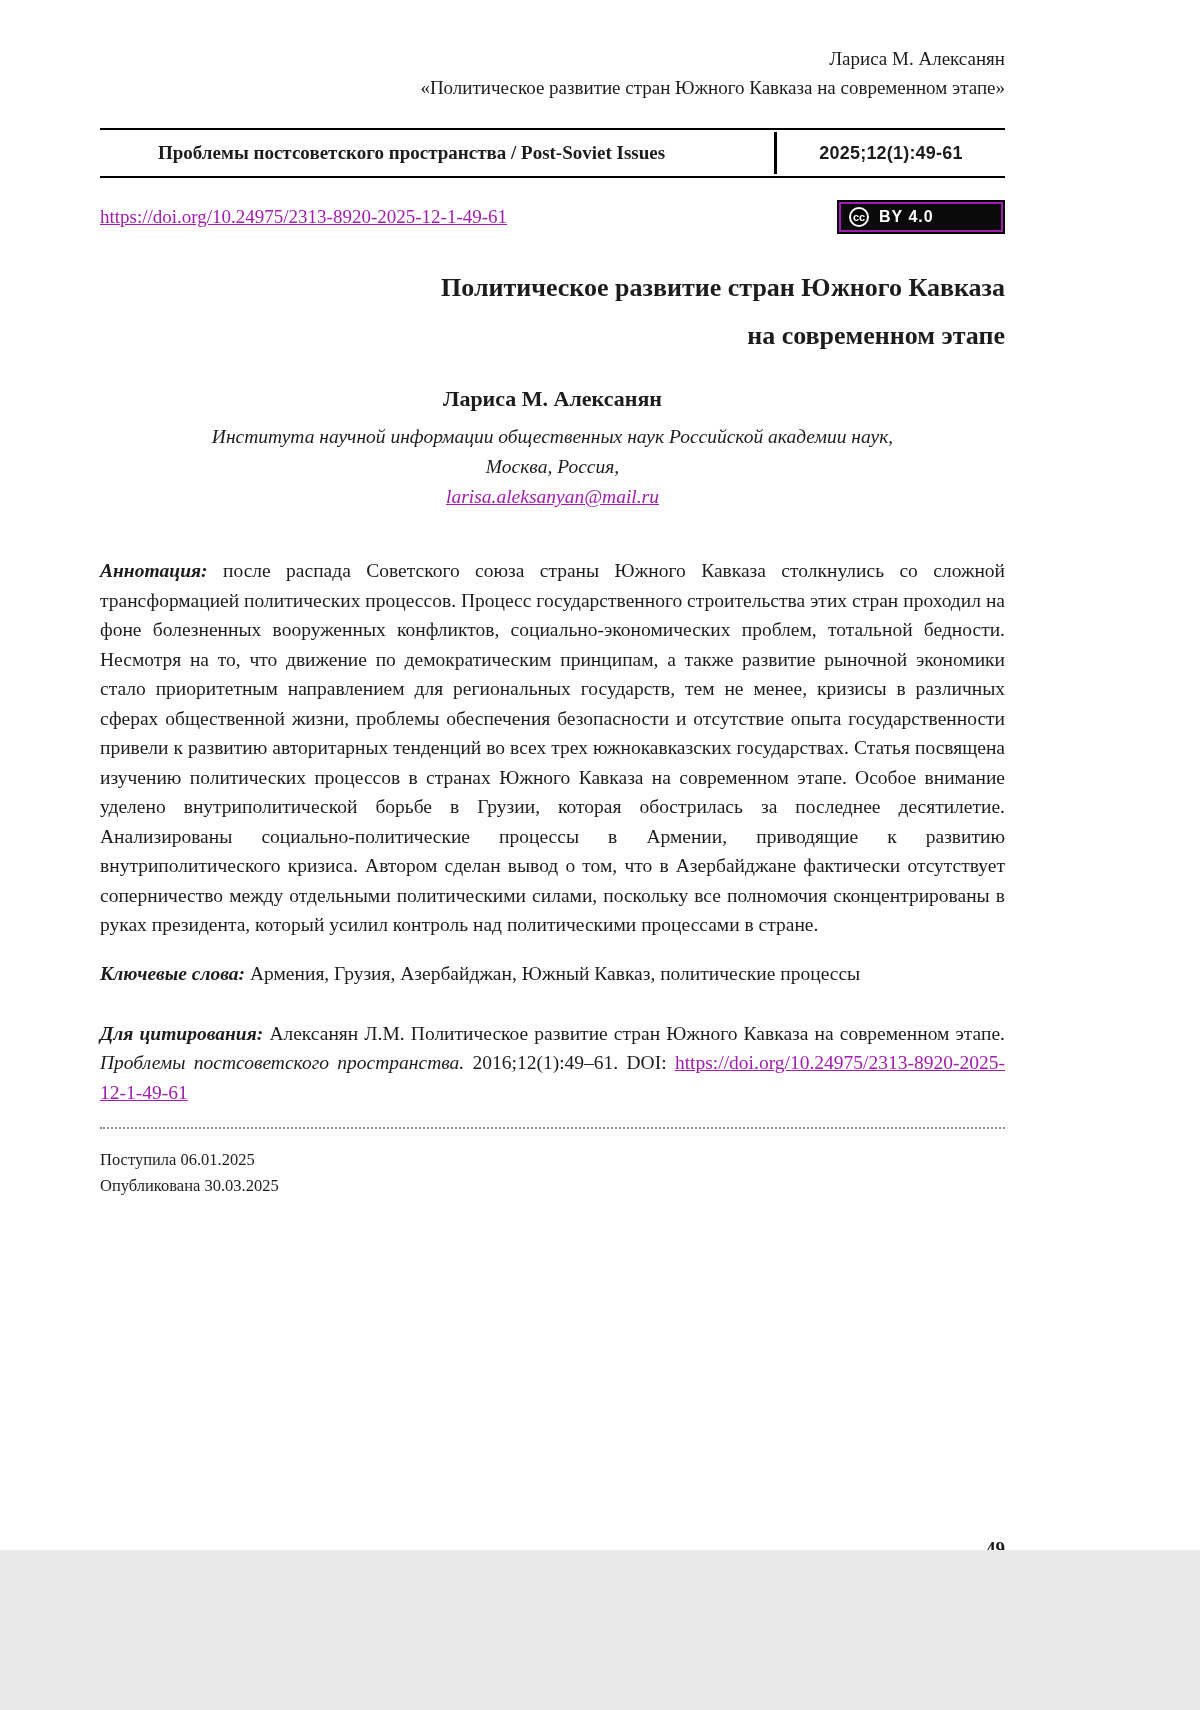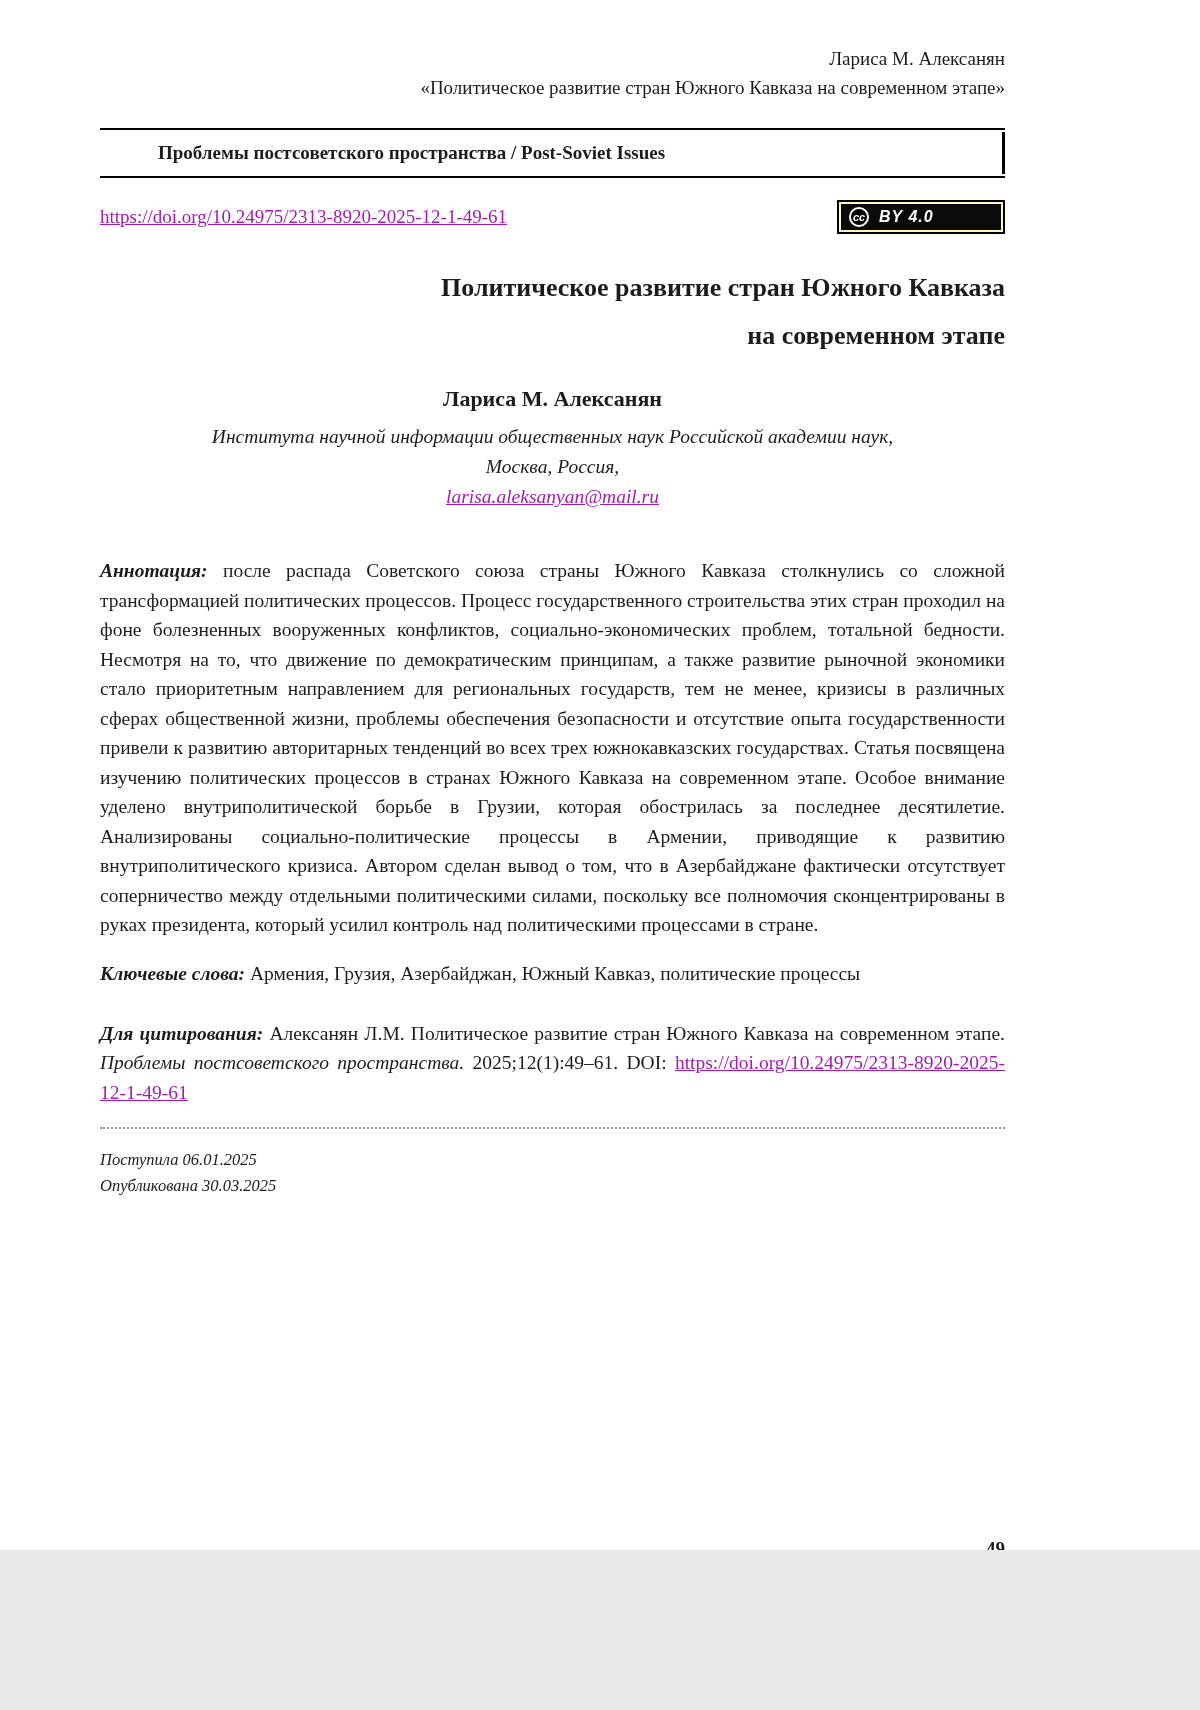--- a/index.html
+++ b/index.html
@@ -70,23 +70,22 @@
   a.link {
     color: #a21caf;
     text-decoration: underline;
     cursor: pointer;
   }
   .doi-link { font-size: 19px; }
 
   .cc-badge-outer {
     border: 2px solid #000;
     padding: 2px;
-    background: #fef9c3;
+    background: #a21caf;
     display: inline-block;
-    font-style: italic;
   }
   .cc-badge-inner {
     background: #0a0a0a;
     display: flex;
     align-items: center;
     gap: 10px;
     padding: 3px 14px 3px 8px;
     min-width: 160px;
   }
   .cc-circle {
@@ -147,21 +146,20 @@
   .ital { font-style: italic; }
 
   .dotted-sep {
     margin-top: 20px;
     border-bottom: 2px dotted #8a8a8a;
     height: 2px;
   }
 
   .dates {
     margin-top: 18px;
-    font-style: italic;
     font-size: 16.5px;
     line-height: 26px;
   }
 
   .page-number {
     position: absolute;
     top: 1538px;
     right: 195px;
     font-weight: bold;
     font-size: 19px;
@@ -175,20 +173,21 @@
 
     <div class="running-head">
       <div>Лариса М. Алексанян</div>
       <div>«Политическое развитие стран Южного Кавказа на современном этапе»</div>
     </div>
 
     <div class="rule rule-top"></div>
     <div class="journal-bar">
       <div class="journal-name">Проблемы постсоветского пространства / Post-Soviet Issues</div>
       <div class="vbar"></div>
+      <div class="issue">2025;12(1):49-61</div>
     </div>
     <div class="rule"></div>
 
     <div class="doi-row">
       <a class="link doi-link">https://doi.org/10.24975/2313-8920-2025-12-1-49-61</a>
       <div class="cc-badge-outer">
         <div class="cc-badge-inner">
           <span class="cc-circle">cc</span>
           <span class="cc-label">BY  4.0</span>
         </div>
@@ -207,21 +206,21 @@
       <div>Москва, Россия,</div>
       <div class="email-line">
         <a class="link">larisa.aleksanyan@mail.ru</a>
       </div>
     </div>
 
     <p class="para abstract"><span class="lbl-bi">Аннотация:</span><span> после распада Советского союза страны Южного Кавказа столкнулись со сложной трансформацией политических процессов. Процесс государственного строительства этих стран проходил на фоне болезненных вооруженных конфликтов, социально-экономических проблем, тотальной бедности. Несмотря на то, что движение по демократическим принципам, а также развитие рыночной экономики стало приоритетным направлением для региональных государств, тем не менее, кризисы в различных сферах общественной жизни, проблемы обеспечения безопасности и отсутствие опыта государственности привели к развитию авторитарных тенденций во всех трех южнокавказских государствах. Статья посвящена изучению политических процессов в странах Южного Кавказа на современном этапе. Особое внимание уделено внутриполитической борьбе в Грузии, которая обострилась за последнее десятилетие. Анализированы социально-политические процессы в Армении, приводящие к развитию внутриполитического кризиса. Автором сделан вывод о том, что в Азербайджане фактически отсутствует соперничество между отдельными политическими силами, поскольку все полномочия сконцентрированы в руках президента, который усилил контроль над политическими процессами в стране.</span></p>
 
     <p class="para keywords"><span class="lbl-bi">Ключевые слова:</span><span> Армения, Грузия, Азербайджан, Южный Кавказ, политические процессы</span></p>
 
-    <p class="para citation"><span class="lbl-bi">Для цитирования:</span><span> Алексанян Л.М. Политическое развитие стран Южного Кавказа на современном этапе. </span><span class="ital">Проблемы постсоветского пространства.</span><span> 2025;12(1):49–61. DOI: </span><a class="link">https://doi.org/10.24975/2313-8920-2025-12-1-49-61</a></p>
+    <p class="para citation"><span class="lbl-bi">Для цитирования:</span><span> Алексанян Л.М. Политическое развитие стран Южного Кавказа на современном этапе. </span><span class="ital">Проблемы постсоветского пространства.</span><span> 2016;12(1):49–61. DOI: </span><a class="link">https://doi.org/10.24975/2313-8920-2025-12-1-49-61</a></p>
 
     <div class="dotted-sep"></div>
 
     <div class="dates">
       <div>Поступила 06.01.2025</div>
       <div>Опубликована 30.03.2025</div>
     </div>
 
   </div>
 

